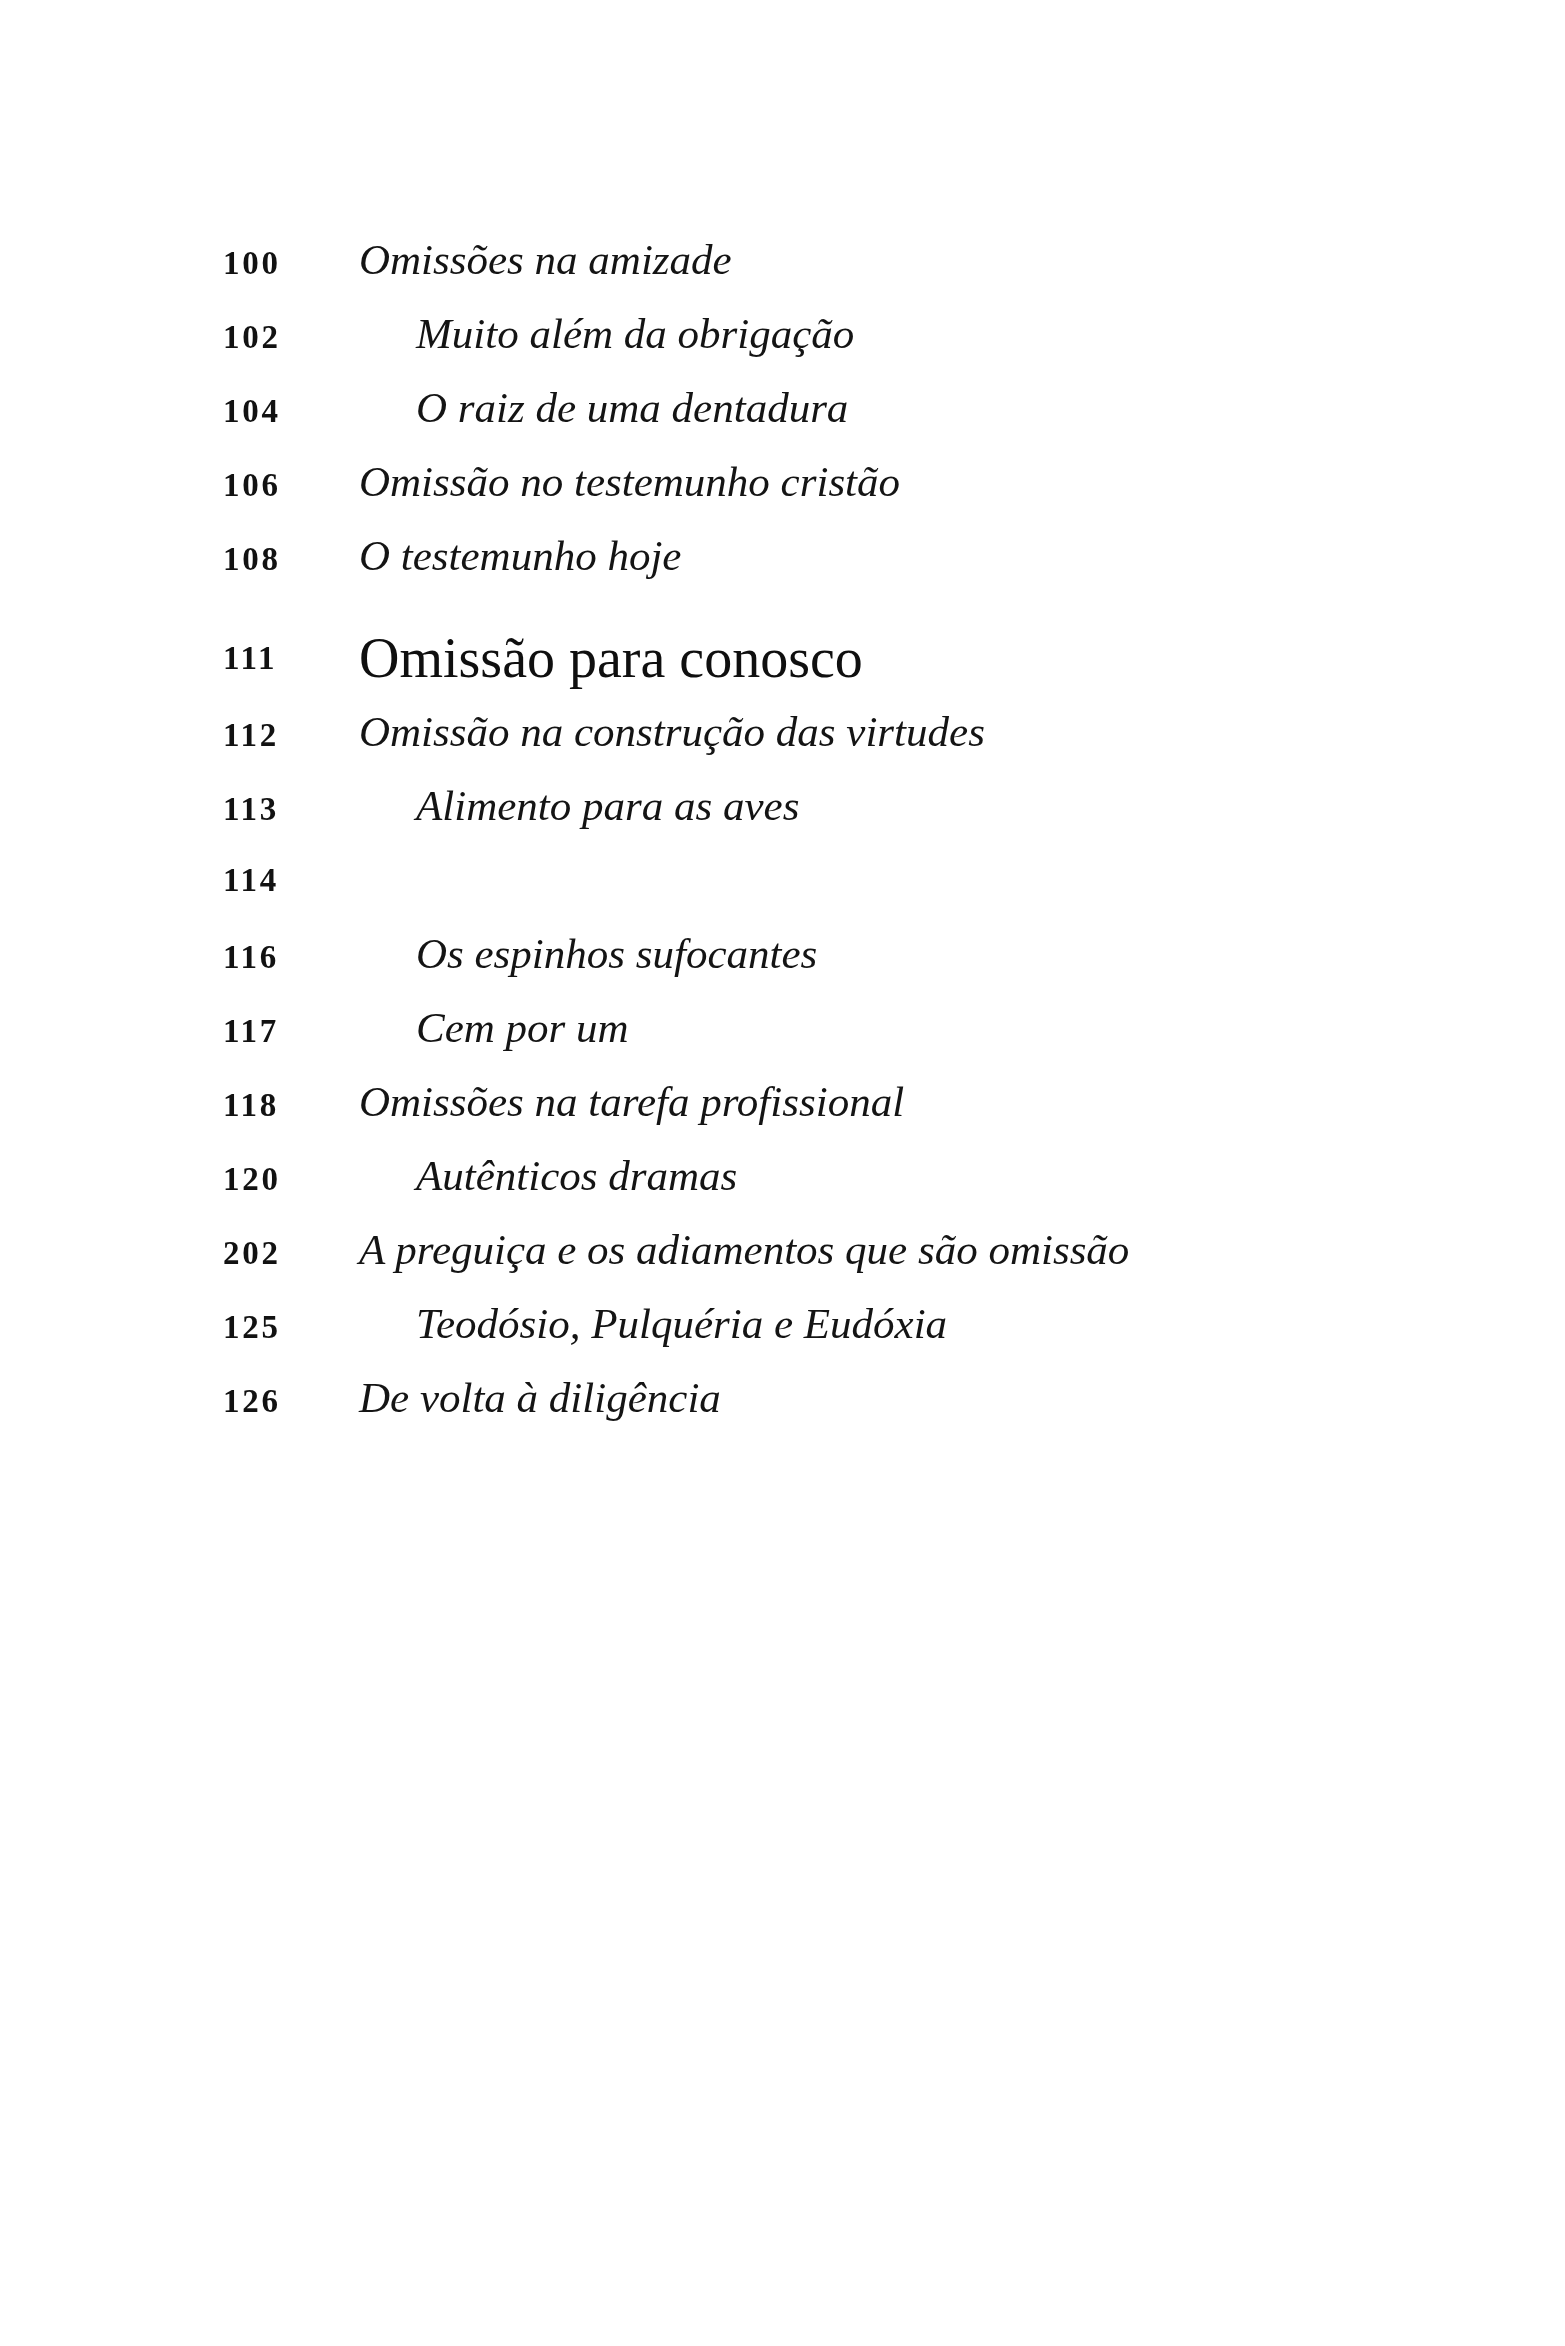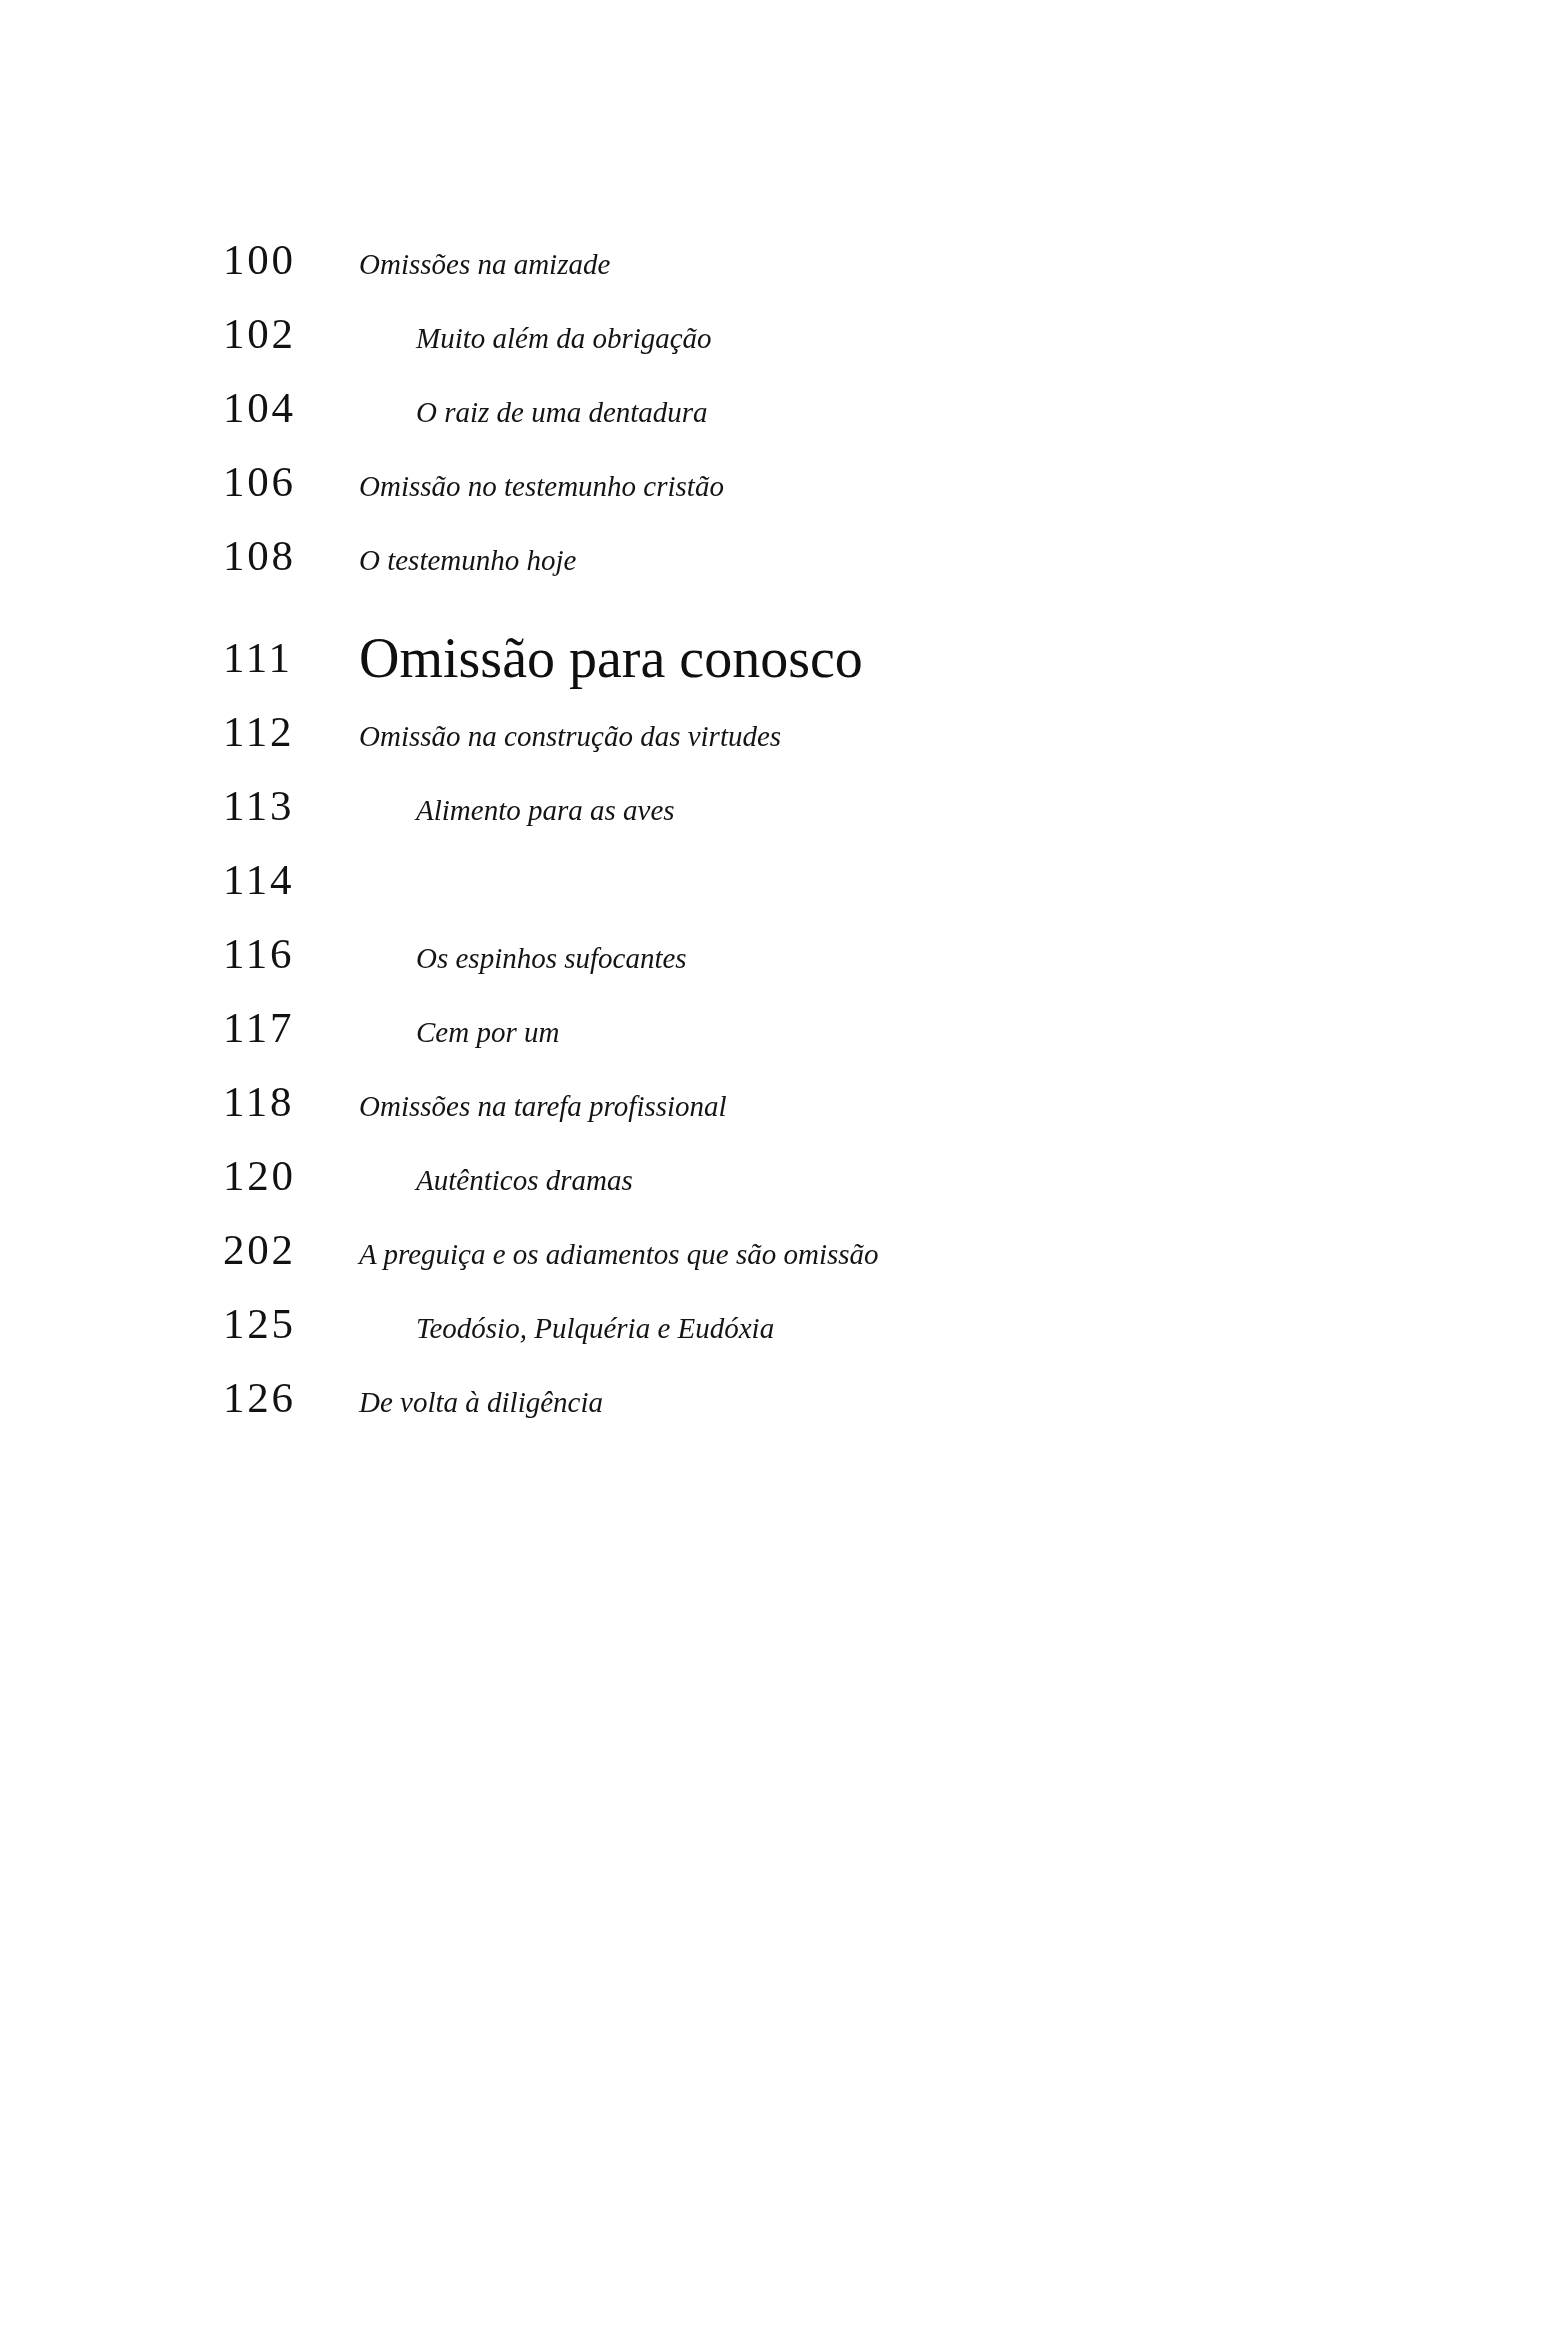--- a/index.html
+++ b/index.html
@@ -33,27 +33,28 @@
     line-height: 74px;
     white-space: nowrap;
   }
   .toc-row.group-start {
     margin-top: 28px;
     align-items: flex-end;
   }
   .toc-num {
     flex: 0 0 136px;
     width: 136px;
-    font-size: 43px;
+    font-size: 33px;
     letter-spacing: 2.8px;
     color: #121212;
     font-style: normal;
+    font-weight: bold;
   }
   .toc-title {
-    font-size: 29px;
+    font-size: 43px;
     font-style: italic;
     color: #141414;
   }
   .toc-row.level-2 .toc-title {
     margin-left: 57px;
   }
   .toc-row.style-roman .toc-title {
     font-style: normal;
     font-size: 56px;
     color: #0f0f0f;

